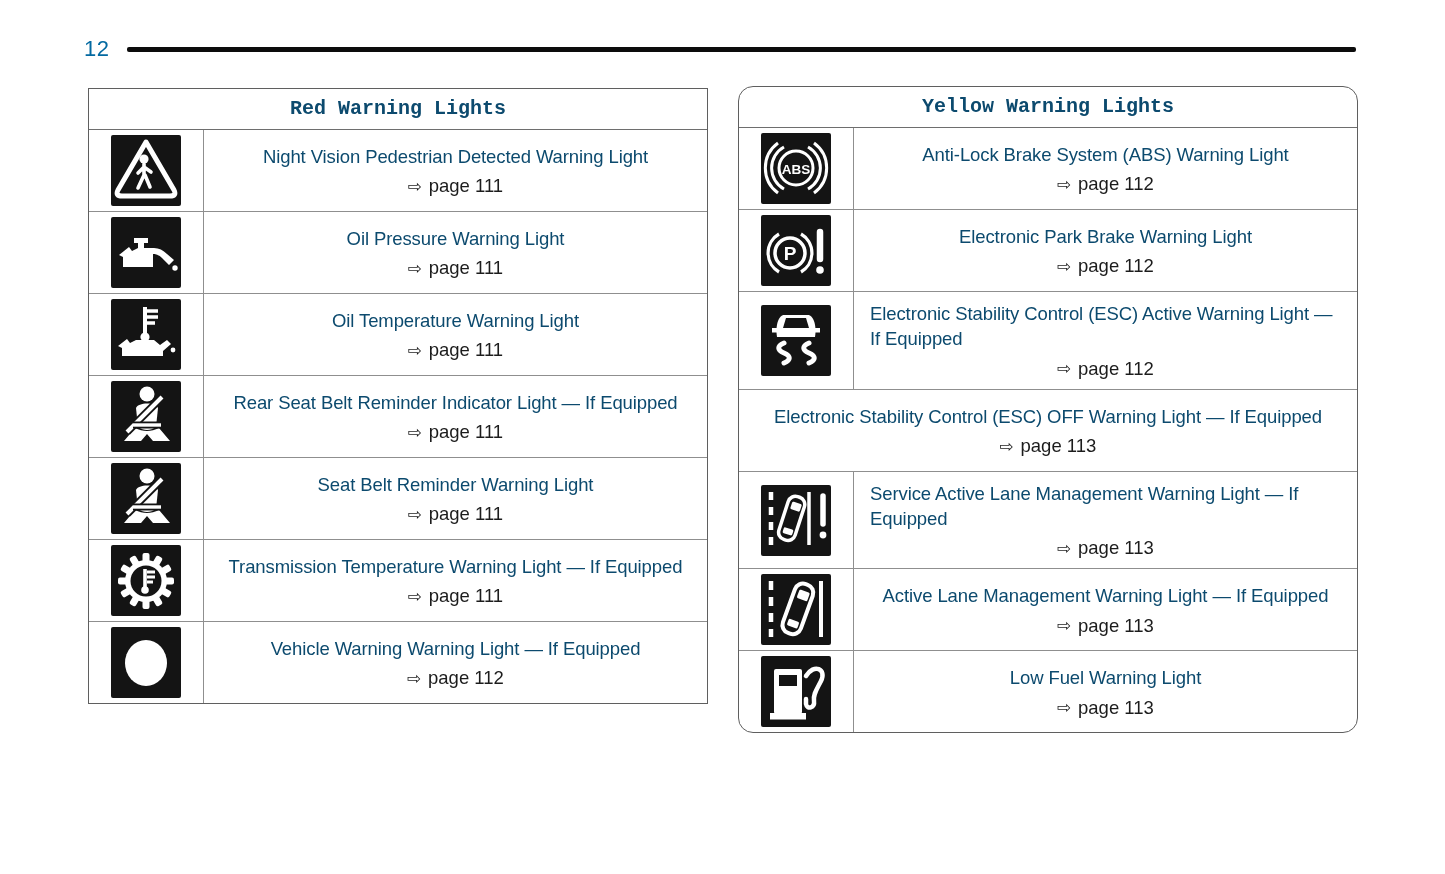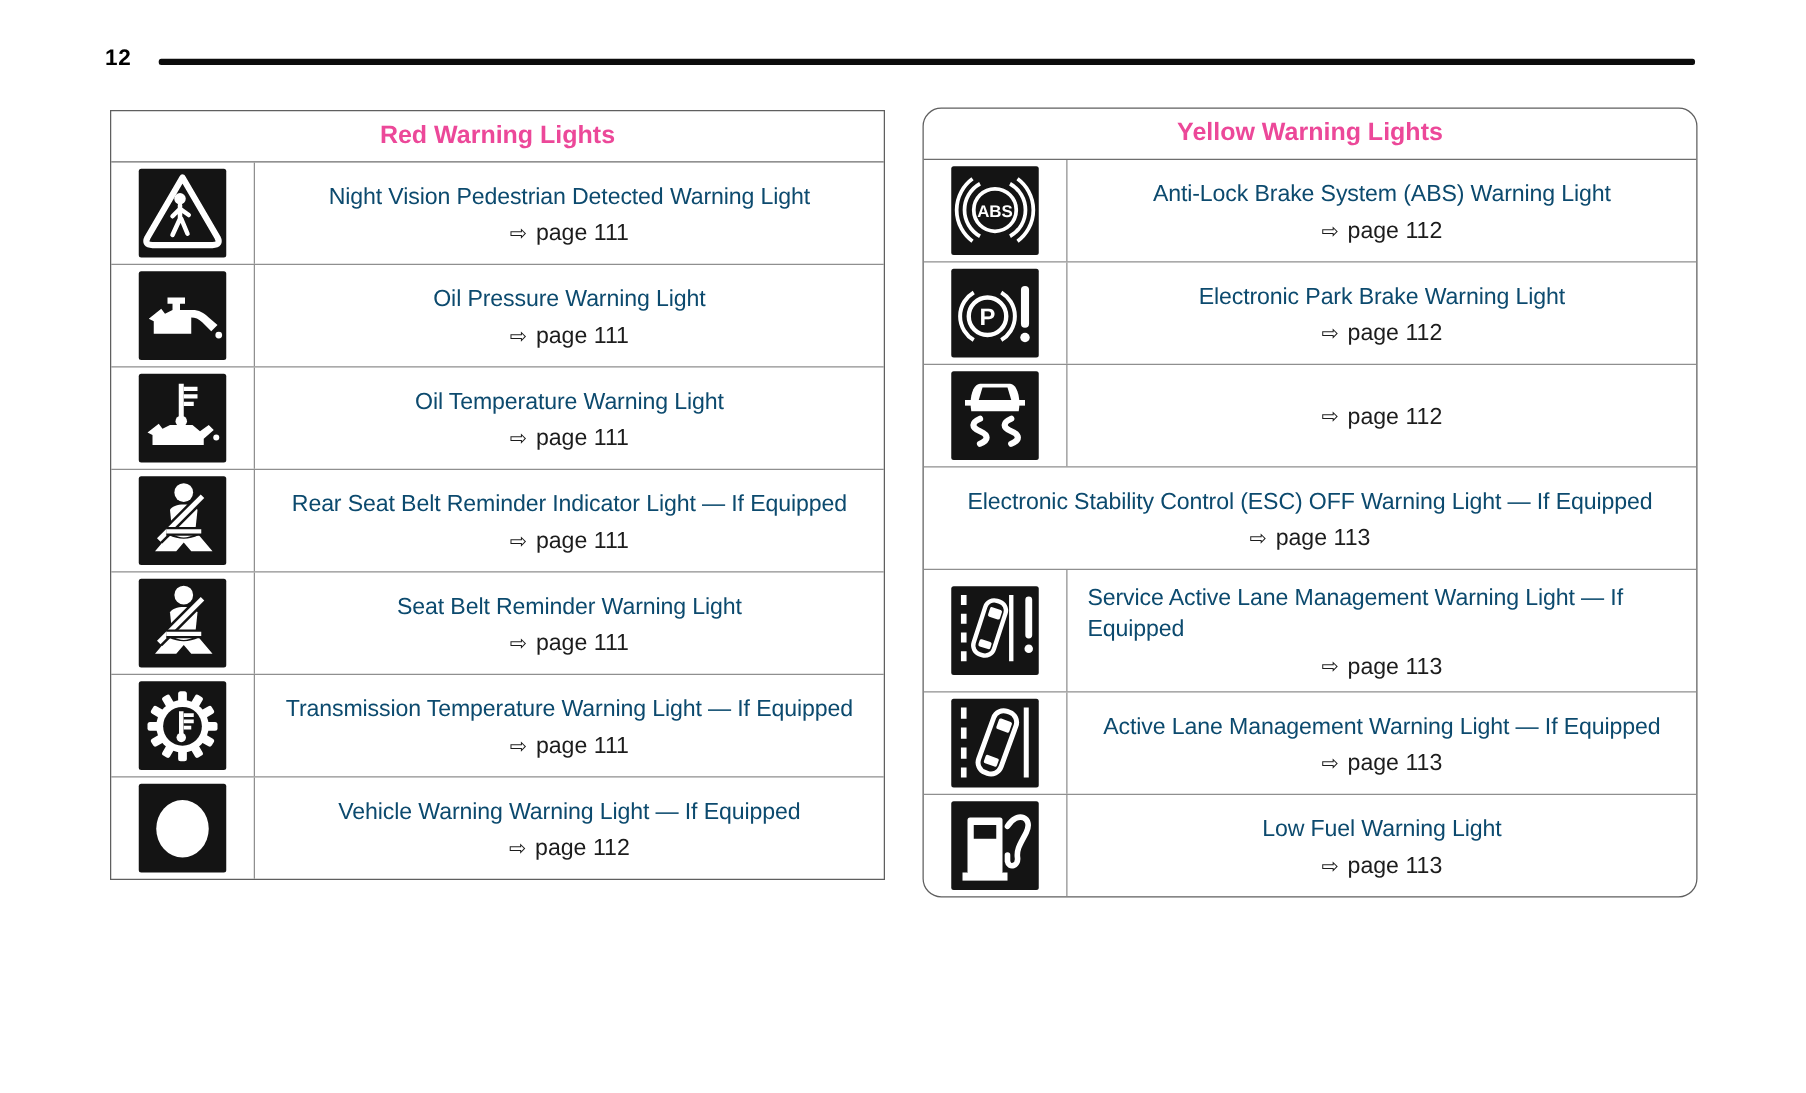--- a/index.html
+++ b/index.html
@@ -1,34 +1,34 @@
 <!DOCTYPE html>
 <html><head>
 <meta charset="utf-8">
 <style>
   html,body{margin:0;padding:0;}
   body{
     width:1445px;height:874px;position:relative;background:#ffffff;
     font-family:"Liberation Sans", sans-serif;color:#1a1a1a;overflow:hidden;
   }
   .page-number{
-    position:absolute;left:84px;top:36px;font-size:18px;font-weight:bold;color:#000000;
+    position:absolute;left:84px;top:36px;font-size:22px;font-weight:normal;color:#0369a1;
     letter-spacing:.5px;
   }
   .top-rule{
     position:absolute;left:127px;top:47px;width:1229px;height:5px;background:#0c0c0c;border-radius:2px;
   }
   .wtable{
     position:absolute;background:#fff;border:1px solid #5f5f5f;
   }
   .wtable.left{left:88px;top:88px;width:618px;}
   .wtable.right{left:738px;top:86px;width:618px;border-radius:15px;}
   .wtable-header{
-    text-align:center;font-weight:bold;font-size:20px;color:#ec4899;
-    padding:8px 4px 9px;border-bottom:1px solid #6e6e6e;
+    text-align:center;font-weight:bold;font-size:20px;color:#0c4a6e;
+    padding:8px 4px 9px;border-bottom:1px solid #6e6e6e;font-family:Liberation Mono, monospace;
   }
   .wrow{display:flex;border-bottom:1px solid #8f8f8f;min-height:81px;align-items:stretch;}
   .wrow:last-child{border-bottom:none;}
   .icon-cell{
     flex:0 0 114px;width:114px;border-right:1px solid #8f8f8f;
     display:flex;align-items:center;justify-content:center;padding:5px 0;
   }
   .icon-box{
     width:70px;height:71px;background:#141414;border-radius:2px;
     display:flex;align-items:center;justify-content:center;
@@ -269,20 +269,21 @@
           <path d="M16 32 C14 20 18 10 23 10 L47 10 C52 10 56 20 54 32 Z" fill="#fff"></path>
           <path d="M25 13 L45 13 L48 23 L22 23 Z" fill="#141414"></path>
           <rect x="11" y="23" width="6" height="4.5" fill="#fff"></rect>
           <rect x="53" y="23" width="6" height="4.5" fill="#fff"></rect>
           <path d="M23 38 C16 41 16 45 23 48 C30 51 30 55 23 58" stroke="#fff" stroke-width="5" fill="none" stroke-linecap="round"></path>
           <path d="M48 38 C41 41 41 45 48 48 C55 51 55 55 48 58" stroke="#fff" stroke-width="5" fill="none" stroke-linecap="round"></path>
         </svg>
       </div>
     </div>
     <div class="text-cell">
+      <div class="row-label">Electronic Stability Control (ESC) Active Warning Light — If Equipped</div>
       <div class="page-ref">
         <span class="arrow-glyph">⇨</span>
         <span>page 112</span>
       </div>
     </div>
   </div>
 
   <div class="wrow">
     <div class="text-cell">
       <div class="row-label">Electronic Stability Control (ESC) OFF Warning Light — If Equipped</div>

